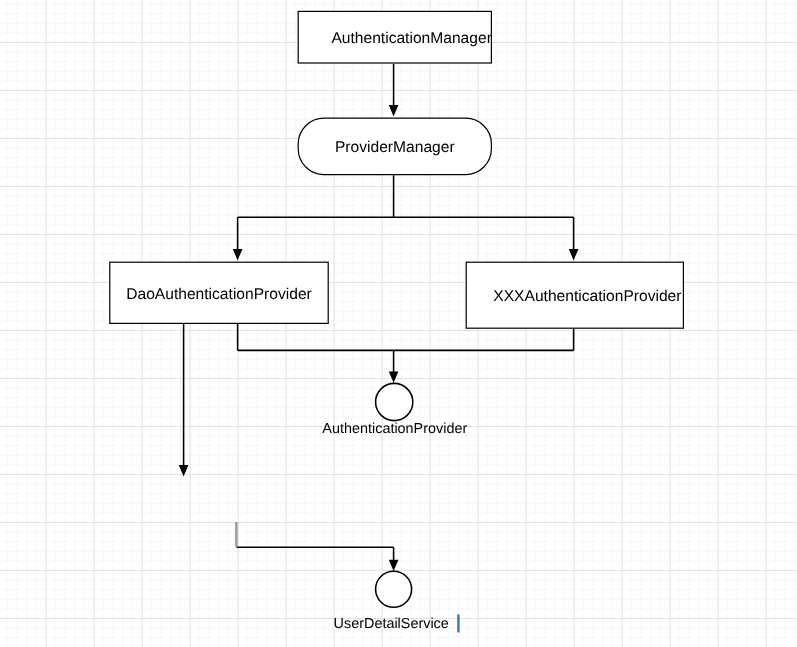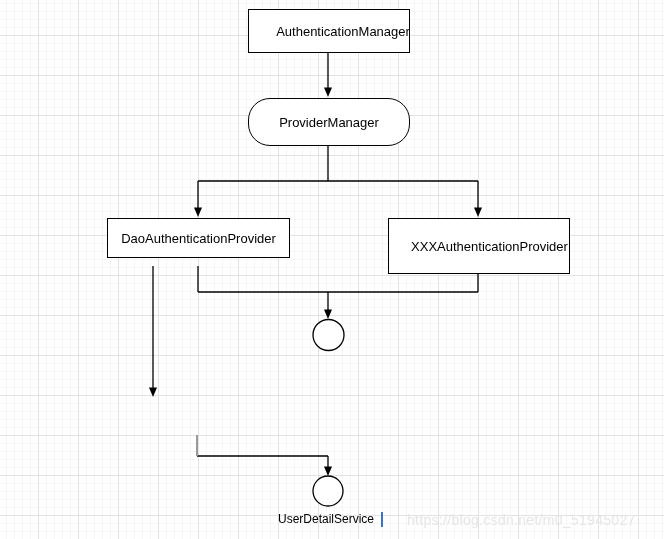--- a/index.html
+++ b/index.html
@@ -36,21 +36,21 @@
     border: 1.5px solid #000000;
     display: flex;
     align-items: center;
     justify-content: center;
     font-size: 13px;
     color: #000000;
     white-space: nowrap;
   }
   .node-authentication-manager { left: 248px; top: 9px;  width: 162px; height: 44px; padding-left: 28px; }
   .node-provider-manager       { left: 248px; top: 98px; width: 162px; height: 48px; border-radius: 22px; }
-  .node-dao-provider           { left: 107px; top: 218px; width: 183px; height: 40px; justify-content: center; }
+  .node-dao-provider           { left: 91px; top: 218px; width: 183px; height: 52px; justify-content: center; }
   .node-xxx-provider           { left: 388px; top: 218px; width: 182px; height: 56px; padding-left: 21px; }
   .node-xxx-uds                { left: 67px;  top: 398px; width: 171px; height: 37px; }
   .circle-label {
     position: absolute;
     width: 220px;
     text-align: center;
     font-size: 12px;
     color: #000000;
     white-space: nowrap;
   }
@@ -124,19 +124,19 @@
   <div class="node node-provider-manager">
     <span>ProviderManager</span>
   </div>
   <div class="node node-dao-provider">
     <span>DaoAuthenticationProvider</span>
   </div>
   <div class="node node-xxx-provider">
     <span>XXXAuthenticationProvider</span>
   </div>
 
+  <div class="circle-label label-authentication-provider">AuthenticationProvider</div>
   <div class="circle-label label-user-detail-service">UserDetailService</div>
 
   <div class="text-caret"></div>
 
-  <div class="watermark">https://blog.csdn.net/m0_51945027</div>
 
 </div>
 
 </body></html>

